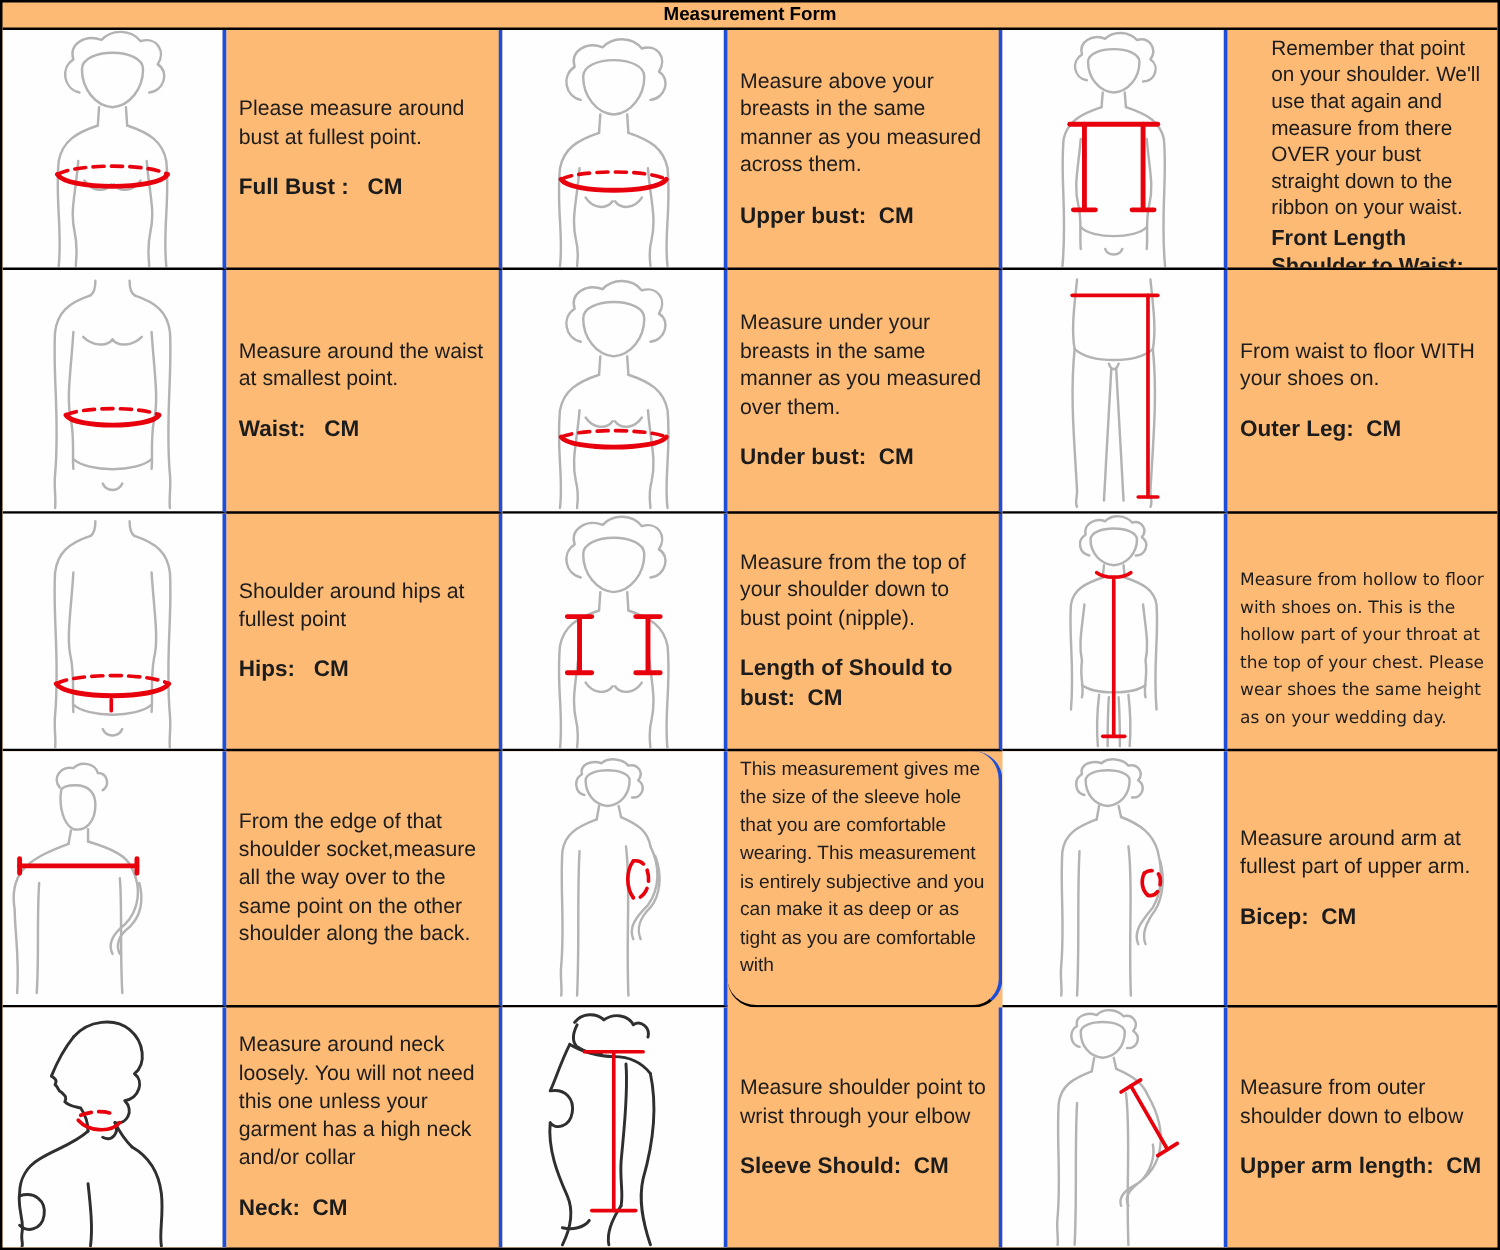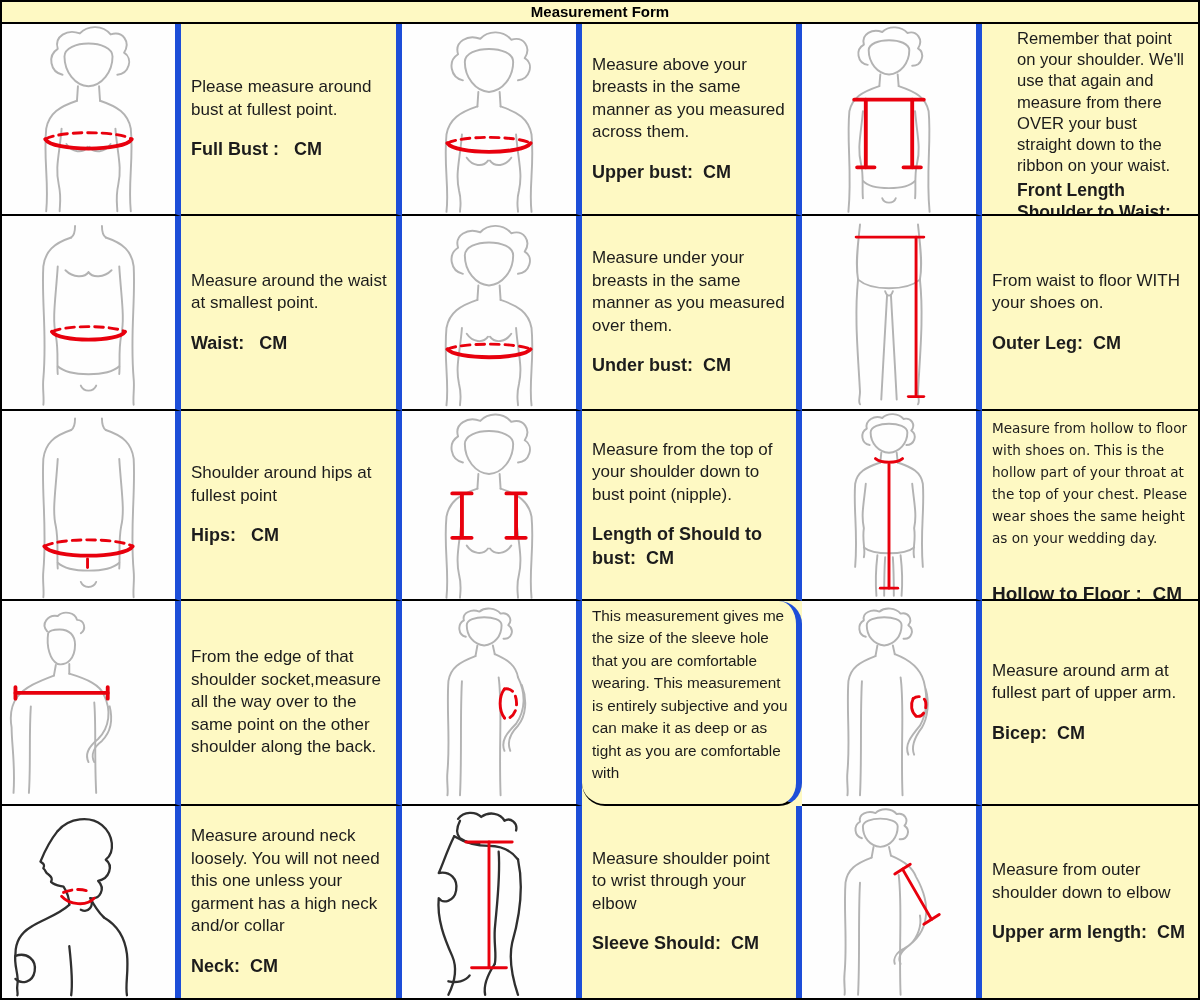--- a/index.html
+++ b/index.html
@@ -1,51 +1,51 @@
 <!DOCTYPE html>
 <html><head>
 <meta charset="utf-8">
 <style>
   html,body{margin:0;padding:0;background:#fff;}
   .sheet{
     width:1200px;height:1000px;box-sizing:border-box;
-    border:2px solid #000;background:#fef9c3;
+    border:2px solid #000;background:#fdba74;
     font-family:"Liberation Sans",sans-serif;color:#1c1c1c;
     overflow:hidden;
   }
   .form-header{
     height:20px;line-height:20px;border-bottom:2px solid #000;
     text-align:center;font-weight:bold;font-size:15px;color:#000;
   }
   .grid{
     display:grid;
     grid-template-columns:179px 221px 180px 220px 180px 216px;
     grid-template-rows:192px 195px 190px 205px auto;
     width:1196px;height:974px;
   }
-  .cell{box-sizing:border-box;border-right:6px solid #1d4ed8;border-bottom:2px solid #000;overflow:hidden;}
+  .cell{box-sizing:border-box;border-right:3px solid #1d4ed8;border-bottom:2px solid #000;overflow:hidden;}
   .cell.last-col{border-right:none;}
   .cell.last-row{border-bottom:none;}
   .fig{display:flex;align-items:center;justify-content:center;background:#fefefe;}
   .fig svg{display:block;width:176px;height:100%;}
   .fig path{fill:none;stroke-linecap:round;stroke-linejoin:round;}
   .g{stroke:#b3b3b3;stroke-width:2;}
   .d{stroke:#2f2f2f;stroke-width:2.4;}
   .r{stroke:#e8000d;stroke-width:3;}
   .r4{stroke:#e8000d;stroke-width:4;}
   .dash{stroke-dasharray:9 6;}
   .txt{
     display:flex;flex-direction:column;justify-content:center;
     padding:8px 8px 8px 10px;font-size:17px;line-height:1.32;
   }
   .txt .label{font-weight:bold;font-size:18px;margin-top:0.95em;white-space:pre-wrap;}
   .txt .body{white-space:pre-wrap;}
   .txt.tight{font-size:16.6px;line-height:1.28;justify-content:flex-start;padding-top:4px;padding-left:35px;}
   .txt.tight .label{margin-top:2px;font-size:17.5px;}
-  .txt.vsmall{font-family:"DejaVu Sans",sans-serif;font-size:13.6px;line-height:1.62;justify-content:flex-start;padding-top:6px;}
+  .txt.vsmall{font-family:"DejaVu Sans",sans-serif;font-size:13.6px;line-height:1.62;justify-content:flex-start;padding-top:6px;margin-top:36px;}
   .txt.vsmall .label{font-family:Liberation Sans, sans-serif;font-size:19px;margin-top:1.6em;}
   .txt.small{font-size:15.3px;line-height:1.47;justify-content:flex-start;padding-top:4px;border-radius:23px;}
   .txt.small .label{font-size:19px;margin-top:1.1em;}
 </style>
 </head>
 <body>
 
 <div class="sheet">
   <div class="form-header">Measurement Form</div>
 

